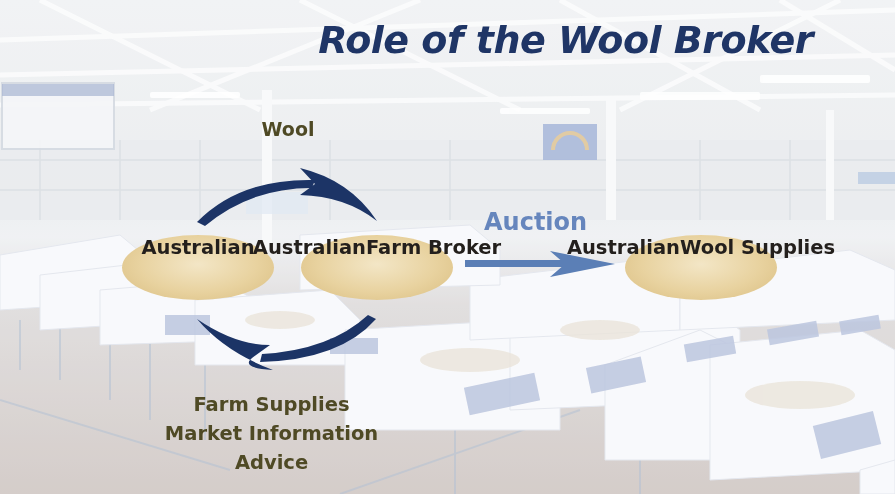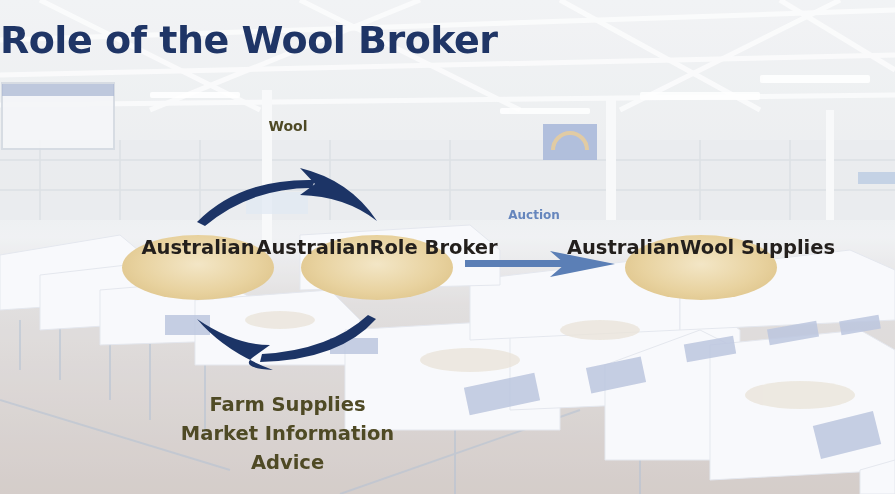--- a/index.html
+++ b/index.html
@@ -1,30 +1,30 @@
 <!DOCTYPE html>
 <html><head>
 <meta charset="utf-8">
 <style>
   html, body { margin: 0; padding: 0; }
   body { width: 895px; height: 494px; overflow: hidden; position: relative;
          font-family: "DejaVu Sans", "Liberation Sans", sans-serif; }
   .stage { position: absolute; left: 0; top: 0; width: 895px; height: 494px; overflow: hidden;
            background: linear-gradient(180deg, #eef0f2 0%, #e6e9ec 38%, #eceef1 48%, #d9d6d6 62%, #c9bfbb 100%); }
   .bg { position: absolute; left: 0; top: 0; width: 895px; height: 494px; }
-  .title { position: absolute; left: 0; top: 18px; width: 813px; text-align: left;
-           font-weight: bold; font-size: 38px; letter-spacing: -0.5px; }
+  .title { position: absolute; left: 0; top: 18px; width: 813px; text-align: right;
+           font-weight: bold; font-size: 38px; letter-spacing: -0.5px; font-style: italic; }
   .label { position: absolute; font-weight: bold; text-align: center; white-space: nowrap; }
   .ellipse { position: absolute; border-radius: 50%;
              background: radial-gradient(ellipse at 50% 45%, #f3e6c6 0%, #e8d29f 55%, #d9bd80 100%);
              display: flex; flex-direction: row; align-items: flex-start; justify-content: center;
              font-weight: bold; font-size: 19.5px; line-height: 26px; color: #231f1c; }
   .ellipse span { display: block; white-space: nowrap; }
   .arrows { position: absolute; left: 0; top: 0; width: 895px; height: 494px; pointer-events: none; }
-  .info { position: absolute; left: 160px; top: 390px; width: 255px; text-align: center;
+  .info { position: absolute; left: 144px; top: 390px; width: 255px; text-align: center;
           font-weight: bold; font-size: 19.5px; line-height: 29px; }
   .info span { display: block; }
 </style>
 </head>
 <body>
 
 <div class="stage">
 
   <svg class="bg" viewBox="0 0 895 494">
 
@@ -132,29 +132,29 @@
       <path d="M376 319 Q 340 360 260 362 L 262 354 Q 330 350 368 315 Z" fill="#1c3466"></path>
       <path d="M197 319 Q 225 352 273 370 Q 240 368 252 358 L 270 345 Q 235 345 197 319 Z" fill="#1c3466"></path>
     </g>
 
     <g>
       <rect x="465" y="260" width="110" height="7" fill="#5b7fb6"></rect>
       <polygon points="550,251 615,264 550,277 565,264" fill="#5b7fb6"></polygon>
     </g>
   </svg>
 
-  <div class="label" style="left:253px; top:118px; width:70px; font-size:14px; color:#4f4a25;">Wool</div>
-  <div class="label" style="left:484px; top:208px; width:100px; font-size:12px; color:#6686bd;">Auction</div>
+  <div class="label" style="left:253px; top:118px; width:70px; font-size:19px; color:#4f4a25;">Wool</div>
+  <div class="label" style="left:484px; top:208px; width:100px; font-size:24px; color:#6686bd;">Auction</div>
 
   <div class="ellipse" style="left:122px; top:235px; width:152px; height:65px;">
     <span>Australian</span>
   </div>
   <div class="ellipse" style="left:301px; top:235px; width:152px; height:65px;">
     <span>Australian</span>
-    <span>Role Broker</span>
+    <span>Farm Broker</span>
   </div>
   <div class="ellipse" style="left:625px; top:235px; width:152px; height:65px;">
     <span>Australian</span>
     <span>Wool Supplies</span>
   </div>
 
   <div class="info" style="color:#4f4a25;">
     <span>Farm Supplies</span>
     <span>Market Information</span>
     <span>Advice</span>

